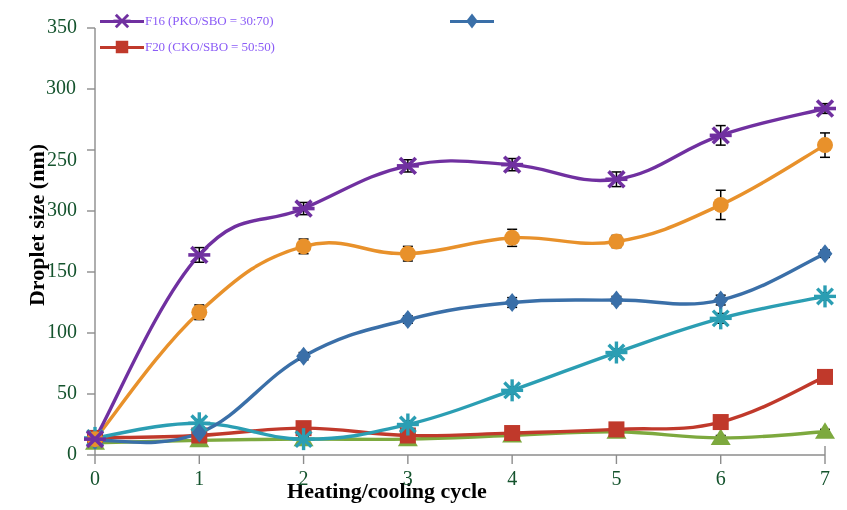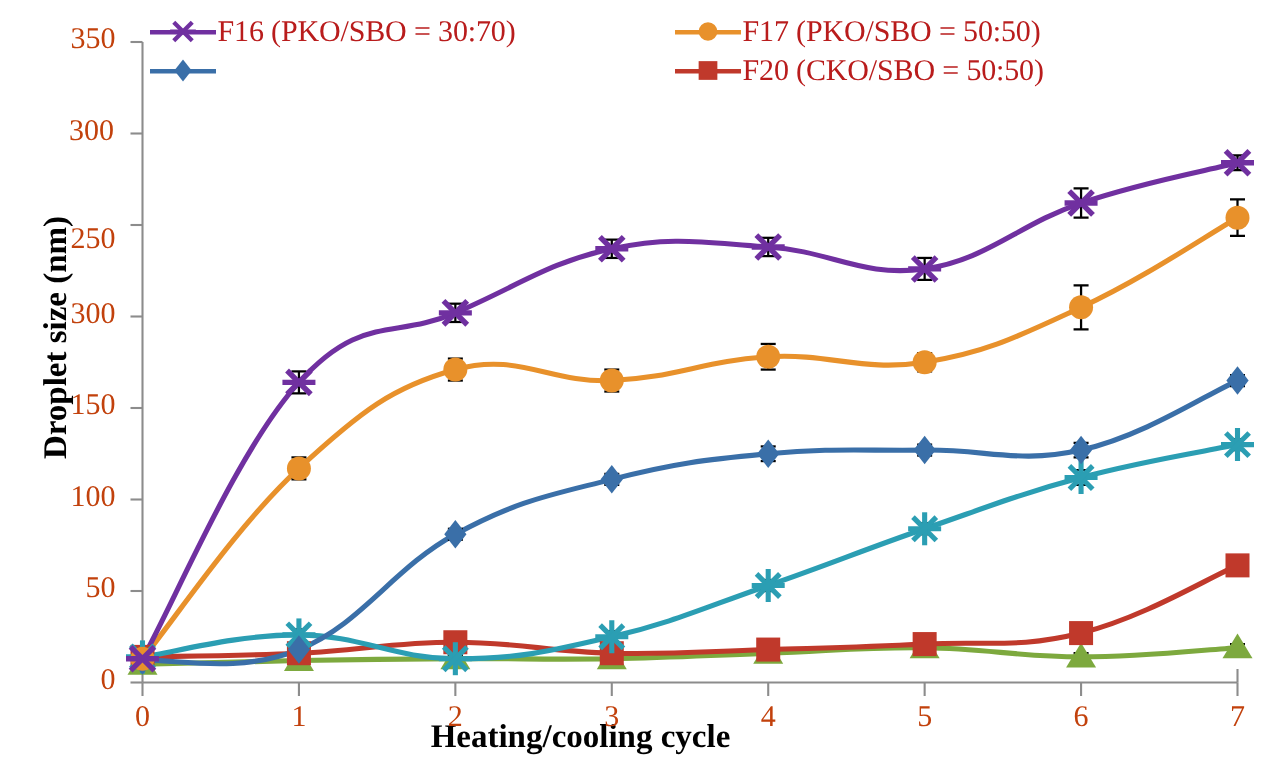--- a/index.html
+++ b/index.html
@@ -46,22 +46,22 @@
     top: 9px;
     height: 3px;
   }
   .legend-swatch .lmark {
     position: absolute;
     left: 50%;
     top: 50%;
     transform: translate(-50%, -50%);
   }
   .legend-label {
-    font-size: 20px;
-    color: #b91c1c;
+    font-size: 13px;
+    color: #8b5cf6;
     white-space: nowrap;
     letter-spacing: -0.1px;
     margin-left: 1px;
   }
 
   
   #plot-area {
     position: absolute;
     left: 0;
     top: 0;
@@ -97,21 +97,21 @@
     font-size: 22px;
     font-weight: bold;
     color: #000;
     padding-left: 30px;
     box-sizing: border-box;
     font-family: "Liberation Serif", serif;
   }
   .tick-label {
     position: absolute;
     font-size: 20px;
-    color: #c2410c;
+    color: #14532d;
     font-family: "Liberation Serif", serif;
   }
   .ytick-label { text-align: right; width: 46px; }
   .xtick-label { text-align: center; width: 40px; }
 </style>
 </head>
 <body>
 
 <div id="root">
 
@@ -121,31 +121,20 @@
           <div class="lline" style="background: rgb(112, 48, 160);"></div>
           <svg width="26" height="26" class="lmark">
             <g>
               <line x1="6.8224" y1="6.8224" x2="19.177599999999998" y2="19.177599999999998" stroke="#7030A0" stroke-width="2.8080000000000003" stroke-linecap="butt"></line>
               <line x1="6.8224" y1="19.177599999999998" x2="19.177599999999998" y2="6.8224" stroke="#7030A0" stroke-width="2.8080000000000003" stroke-linecap="butt"></line>
               <line x1="4.42" y1="13" x2="21.58" y2="13" stroke="#7030A0" stroke-width="2.8080000000000003"></line>
             </g>
           </svg>
         </div>
         <span class="legend-label">F16 (PKO/SBO = 30:70)</span>
-      </div>
-      <div class="legend-item">
-        <div class="legend-swatch">
-          <div class="lline" style="background: rgb(232, 145, 43);"></div>
-          <svg width="26" height="26" class="lmark">
-            <g>
-              <circle cx="13" cy="13" r="6.24" fill="#E8912B"></circle>
-            </g>
-          </svg>
-        </div>
-        <span class="legend-label">F17 (PKO/SBO = 50:50)</span>
       </div>
       <div class="legend-item">
         <div class="legend-swatch">
           <div class="lline" style="background: rgb(58, 111, 168);"></div>
           <svg width="26" height="26" class="lmark">
             <g>
               <polygon points="13,5.59 18.7798,13 13,20.41 7.220199999999999,13" fill="#3A6FA8"></polygon>
             </g>
           </svg>
         </div>

